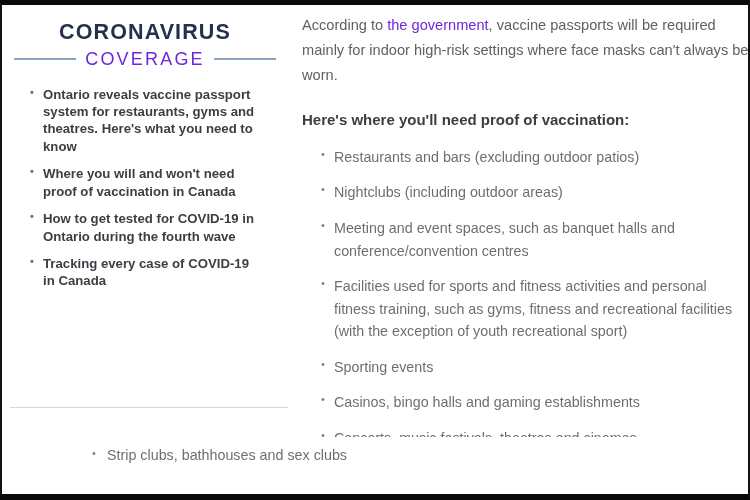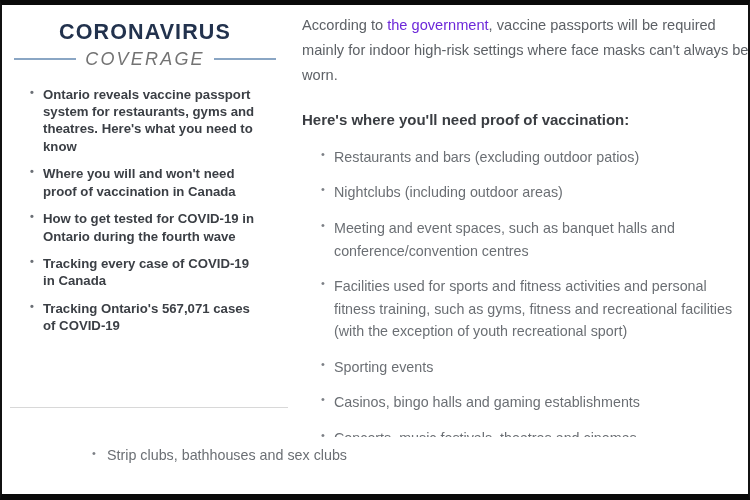--- a/index.html
+++ b/index.html
@@ -199,31 +199,30 @@
 <body>
 
 <div id="page">
   <div id="content">
 
     <aside id="sidebar">
       <div class="brand">
         <div class="brand-title" style="color: rgb(34, 50, 77);">CORONAVIRUS</div>
         <div class="brand-sub-row">
           <span class="brand-rule" style="background: rgb(138, 166, 196);"></span>
-          <span class="brand-sub" style="color: #737373; font-style: italic;">COVERAGE</span>
+          <span class="brand-sub" style="color: #6d28d9;">COVERAGE</span>
           <span class="brand-rule" style="background: rgb(138, 166, 196);"></span>
         </div>
       </div>
 
       <ul class="list" id="sidebar-list">
           <li>Ontario reveals vaccine passport system for restaurants, gyms and theatres. Here's what you need to know</li>
           <li>Where you will and won't need proof of vaccination in Canada</li>
           <li>How to get tested for COVID-19 in Ontario during the fourth wave</li>
           <li>Tracking every case of COVID-19 in Canada</li>
-          <li>Tracking Ontario's 567,071 cases of COVID-19</li>
         </ul>
     </aside>
     <div id="sidebar-rule"></div>
 
     <section id="main">
       <p class="lede">
         <span>According to </span><a href="#" style="color: #6d28d9;">the government</a><span>, vaccine passports will be required mainly for indoor high-risk settings where face masks can't always be worn.</span>
       </p>
 
       <h2 class="section-heading">Here's where you'll need proof of vaccination:</h2>

